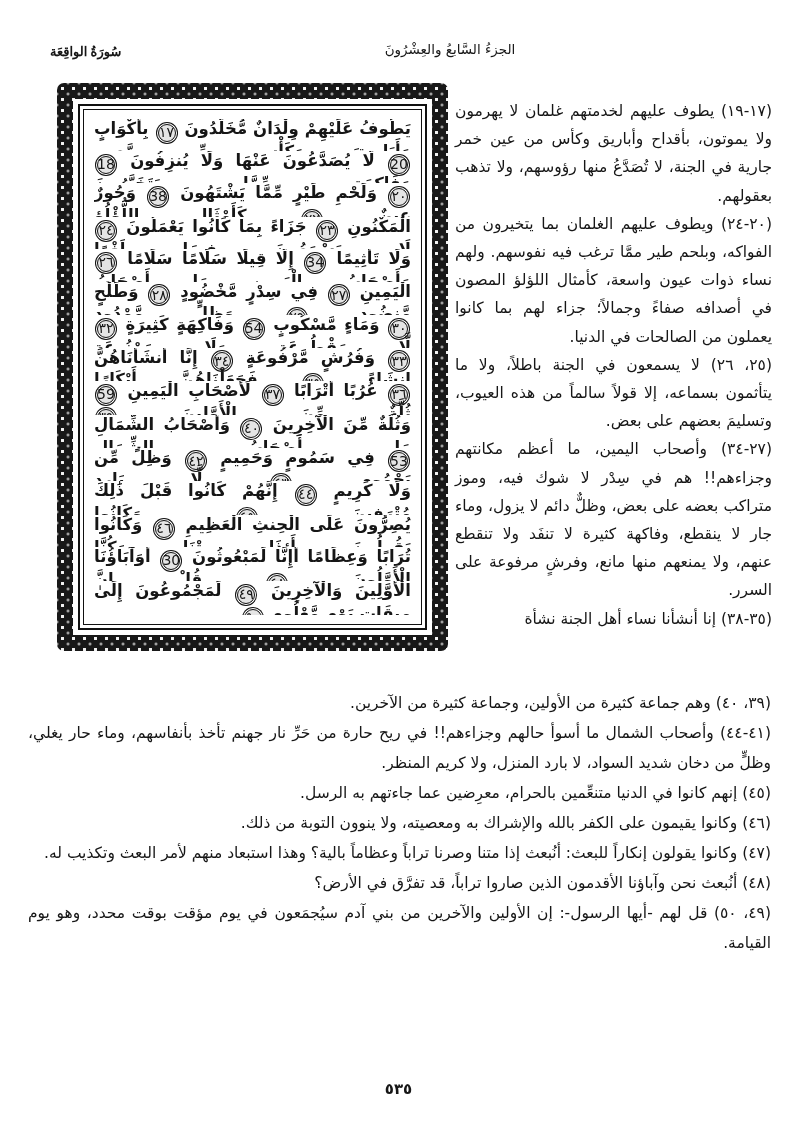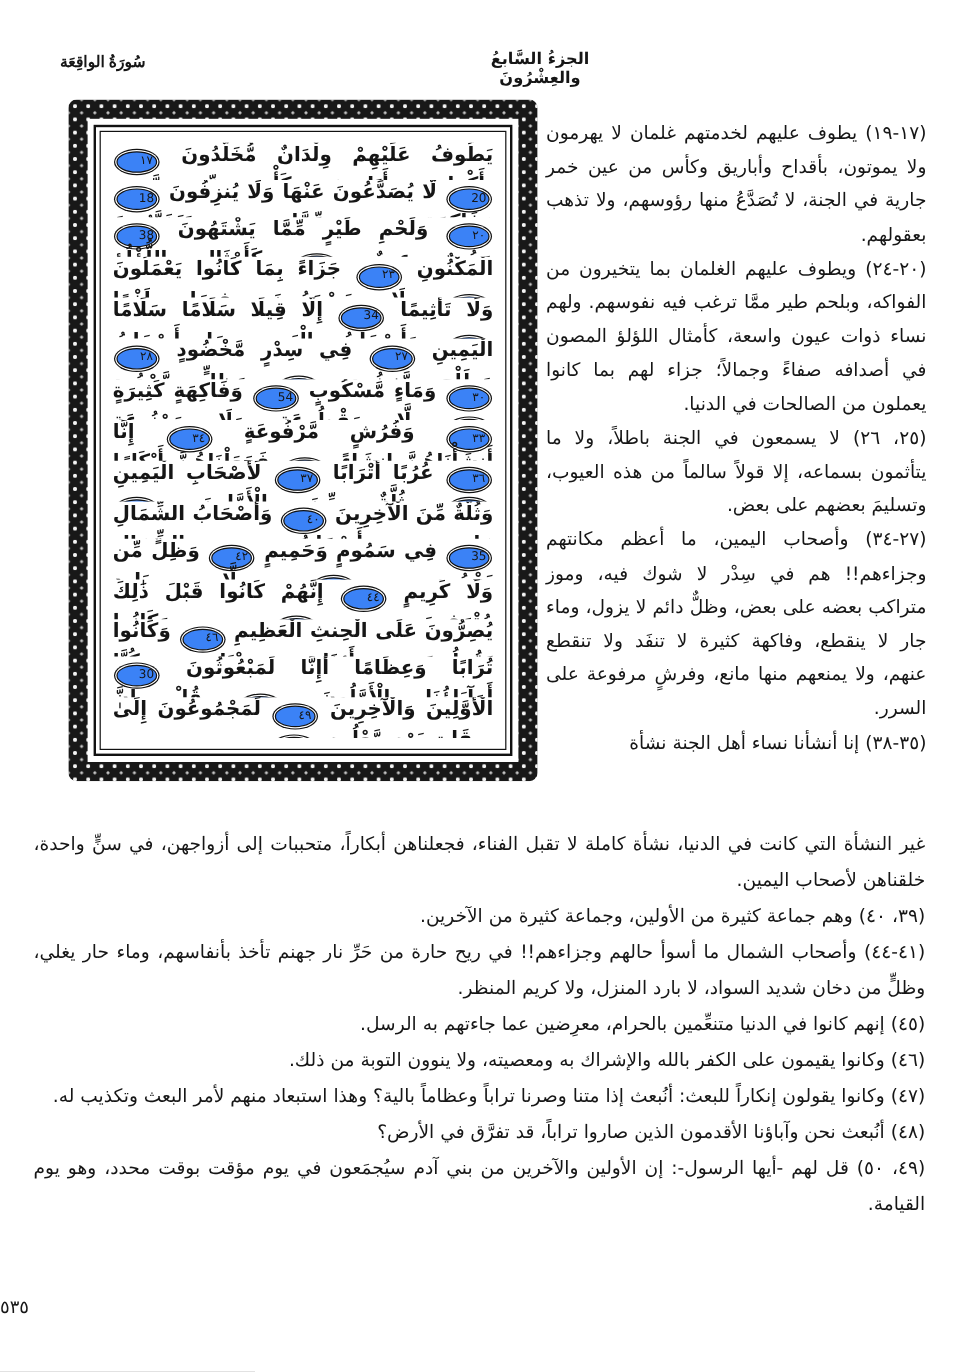--- a/index.html
+++ b/index.html
@@ -13,21 +13,21 @@
     font-family:"DejaVu Sans", sans-serif;
     overflow:hidden;
   }
   
   .surah-title{
     position:absolute;left:50px;top:44px;
     font-size:13px;font-weight:bold;direction:rtl;font-family:Liberation Serif, serif;
   }
   .juz-title{
     position:absolute;left:375px;top:41px;width:150px;
-    font-size:13.5px;font-weight:bold;direction:rtl;text-align:center;
+    font-size:13.5px;font-weight:normal;direction:rtl;text-align:center;
   }
   
   .mushaf-frame{
     position:absolute;left:57px;top:83px;
     width:391px;height:568px;
     box-sizing:border-box;
     padding:16px;
     border-radius:7px;
     background-color:#181818;
     background-image:
@@ -52,42 +52,41 @@
     font-size:16.5px;font-weight:bold;line-height:1.25;
     text-align:justify;text-align-last:justify;
     white-space:normal;overflow:hidden;
   }
   .quran-line:last-child{text-align-last:right;}
   .ayah-mark{
     display:inline-flex;align-items:center;justify-content:center;
     width:16px;height:16px;border-radius:50%;
     border:1px solid #111;
     box-shadow:0 0 0 1px #fff, 0 0 0 2px #111;
-    font-size:10px;font-weight:normal;
+    font-size:14px;font-weight:normal;
     vertical-align:-3px;margin:0 3px;
-    background:#3b82f6;
-    padding-left:16px;
+    background:#e5e5e5;
   }
   
   .tafsir-column{
     position:absolute;top:97px;right:25px;width:317px;
     direction:rtl;text-align:justify;
     font-size:15.5px;line-height:28.2px;
   }
   .tafsir-column p{margin:0;}
   .tafsir-bottom{
     position:absolute;top:688px;right:26px;left:28px;
     direction:rtl;text-align:justify;
     font-size:15.5px;line-height:30px;
   }
   .tafsir-bottom p{margin:0;}
   
   .page-number{
     position:absolute;left:0;right:0;top:1080px;
-    text-align:left;font-size:15px;font-weight:normal;direction:rtl;
+    text-align:center;font-size:15px;font-weight:bold;direction:rtl;
   }
 </style>
 </head>
 <body>
 
 <div class="sheet">
 
   <div class="surah-title">سُورَةُ الواقِعَة</div>
 
   <div class="juz-title">الجزءُ السَّابعُ والعِشْرُونَ</div>
@@ -99,40 +98,39 @@
             <div class="quran-line">يَطُوفُ عَلَيْهِمْ وِلْدَانٌ مُّخَلَّدُونَ <span class="ayah-mark">١٧</span> بِأَكْوَابٍ وَأَبَارِيقَ وَكَأْسٍ مِّن مَّعِينٍ</div>
             <div class="quran-line"><span class="ayah-mark">20</span> لَّا يُصَدَّعُونَ عَنْهَا وَلَا يُنزِفُونَ <span class="ayah-mark">18</span> وَفَاكِهَةٍ مِّمَّا يَتَخَيَّرُونَ</div>
             <div class="quran-line"><span class="ayah-mark">٢٠</span> وَلَحْمِ طَيْرٍ مِّمَّا يَشْتَهُونَ <span class="ayah-mark">38</span> وَحُورٌ عِينٌ <span class="ayah-mark">٢٢</span> كَأَمْثَالِ اللُّؤْلُؤِ</div>
             <div class="quran-line">الْمَكْنُونِ <span class="ayah-mark">٢٣</span> جَزَاءً بِمَا كَانُوا يَعْمَلُونَ <span class="ayah-mark">٢٤</span> لَا يَسْمَعُونَ فِيهَا لَغْوًا</div>
             <div class="quran-line">وَلَا تَأْثِيمًا <span class="ayah-mark">34</span> إِلَّا قِيلًا سَلَامًا سَلَامًا <span class="ayah-mark">٢٦</span> وَأَصْحَابُ الْيَمِينِ مَا أَصْحَابُ</div>
             <div class="quran-line">الْيَمِينِ <span class="ayah-mark">٢٧</span> فِي سِدْرٍ مَّخْضُودٍ <span class="ayah-mark">٢٨</span> وَطَلْحٍ مَّنضُودٍ <span class="ayah-mark">٢٩</span> وَظِلٍّ مَّمْدُودٍ</div>
             <div class="quran-line"><span class="ayah-mark">٣٠</span> وَمَاءٍ مَّسْكُوبٍ <span class="ayah-mark">54</span> وَفَاكِهَةٍ كَثِيرَةٍ <span class="ayah-mark">٣٢</span> لَّا مَقْطُوعَةٍ وَلَا مَمْنُوعَةٍ</div>
             <div class="quran-line"><span class="ayah-mark">٣٣</span> وَفُرُشٍ مَّرْفُوعَةٍ <span class="ayah-mark">٣٤</span> إِنَّا أَنشَأْنَاهُنَّ إِنشَاءً <span class="ayah-mark">٣٥</span> فَجَعَلْنَاهُنَّ أَبْكَارًا</div>
             <div class="quran-line"><span class="ayah-mark">٣٦</span> عُرُبًا أَتْرَابًا <span class="ayah-mark">٣٧</span> لِّأَصْحَابِ الْيَمِينِ <span class="ayah-mark">59</span> ثُلَّةٌ مِّنَ الْأَوَّلِينَ <span class="ayah-mark">٣٩</span></div>
             <div class="quran-line">وَثُلَّةٌ مِّنَ الْآخِرِينَ <span class="ayah-mark">٤٠</span> وَأَصْحَابُ الشِّمَالِ مَا أَصْحَابُ الشِّمَالِ</div>
-            <div class="quran-line"><span class="ayah-mark">35</span> فِي سَمُومٍ وَحَمِيمٍ <span class="ayah-mark">٤٢</span> وَظِلٍّ مِّن يَحْمُومٍ <span class="ayah-mark">٤٣</span> لَّا بَارِدٍ</div>
+            <div class="quran-line"><span class="ayah-mark">53</span> فِي سَمُومٍ وَحَمِيمٍ <span class="ayah-mark">٤٢</span> وَظِلٍّ مِّن يَحْمُومٍ <span class="ayah-mark">٤٣</span> لَّا بَارِدٍ</div>
             <div class="quran-line">وَلَا كَرِيمٍ <span class="ayah-mark">٤٤</span> إِنَّهُمْ كَانُوا قَبْلَ ذَٰلِكَ مُتْرَفِينَ <span class="ayah-mark">٤٥</span> وَكَانُوا</div>
             <div class="quran-line">يُصِرُّونَ عَلَى الْحِنثِ الْعَظِيمِ <span class="ayah-mark">٤٦</span> وَكَانُوا يَقُولُونَ أَئِذَا مِتْنَا وَكُنَّا</div>
             <div class="quran-line">تُرَابًا وَعِظَامًا أَإِنَّا لَمَبْعُوثُونَ <span class="ayah-mark">30</span> أَوَآبَاؤُنَا الْأَوَّلُونَ <span class="ayah-mark">٤٨</span> قُلْ إِنَّ</div>
             <div class="quran-line">الْأَوَّلِينَ وَالْآخِرِينَ <span class="ayah-mark">٤٩</span> لَمَجْمُوعُونَ إِلَىٰ مِيقَاتِ يَوْمٍ مَّعْلُومٍ <span class="ayah-mark">٥٠</span></div>
           </div>
       </div>
     </div>
   </div>
 
   <div class="tafsir-column">
       <p>⁦(١٧-١٩)⁩ يطوف عليهم لخدمتهم غلمان لا يهرمون ولا يموتون، بأقداح وأباريق وكأس من عين خمر جارية في الجنة، لا تُصَدَّعُ منها رؤوسهم، ولا تذهب بعقولهم.</p>
       <p>⁦(٢٠-٢٤)⁩ ويطوف عليهم الغلمان بما يتخيرون من الفواكه، وبلحم طير ممَّا ترغب فيه نفوسهم. ولهم نساء ذوات عيون واسعة، كأمثال اللؤلؤ المصون في أصدافه صفاءً وجمالاً؛ جزاء لهم بما كانوا يعملون من الصالحات في الدنيا.</p>
       <p>⁦(٢٥، ٢٦)⁩ لا يسمعون في الجنة باطلاً، ولا ما يتأثمون بسماعه، إلا قولاً سالماً من هذه العيوب، وتسليمَ بعضهم على بعض.</p>
       <p>⁦(٢٧-٣٤)⁩ وأصحاب اليمين، ما أعظم مكانتهم وجزاءهم!! هم في سِدْر لا شوك فيه، وموز متراكب بعضه على بعض، وظلٌّ دائم لا يزول، وماء جار لا ينقطع، وفاكهة كثيرة لا تنفَد ولا تنقطع عنهم، ولا يمنعهم منها مانع، وفرشٍ مرفوعة على السرر.</p>
       <p>⁦(٣٥-٣٨)⁩ إنا أنشأنا نساء أهل الجنة نشأة</p>
     </div>
 
   <div class="tafsir-bottom">
-      <p>غير النشأة التي كانت في الدنيا، نشأة كاملة لا تقبل الفناء، فجعلناهن أبكاراً، متحببات إلى أزواجهن، في سنٍّ واحدة، خلقناهن لأصحاب اليمين.</p>
       <p>⁦(٣٩، ٤٠)⁩ وهم جماعة كثيرة من الأولين، وجماعة كثيرة من الآخرين.</p>
       <p>⁦(٤١-٤٤)⁩ وأصحاب الشمال ما أسوأ حالهم وجزاءهم!! في ريح حارة من حَرِّ نار جهنم تأخذ بأنفاسهم، وماء حار يغلي، وظلٍّ من دخان شديد السواد، لا بارد المنزل، ولا كريم المنظر.</p>
       <p>⁦(٤٥)⁩ إنهم كانوا في الدنيا متنعِّمين بالحرام، معرِضين عما جاءتهم به الرسل.</p>
       <p>⁦(٤٦)⁩ وكانوا يقيمون على الكفر بالله والإشراك به ومعصيته، ولا ينوون التوبة من ذلك.</p>
       <p>⁦(٤٧)⁩ وكانوا يقولون إنكاراً للبعث: أنُبعث إذا متنا وصرنا تراباً وعظاماً بالية؟ وهذا استبعاد منهم لأمر البعث وتكذيب له.</p>
       <p>⁦(٤٨)⁩ أنُبعث نحن وآباؤنا الأقدمون الذين صاروا تراباً، قد تفرَّق في الأرض؟</p>
       <p>⁦(٤٩، ٥٠)⁩ قل لهم -أيها الرسول-: إن الأولين والآخرين من بني آدم سيُجمَعون في يوم مؤقت بوقت محدد، وهو يوم القيامة.</p>
     </div>
 
   <div class="page-number">٥٣٥</div>

